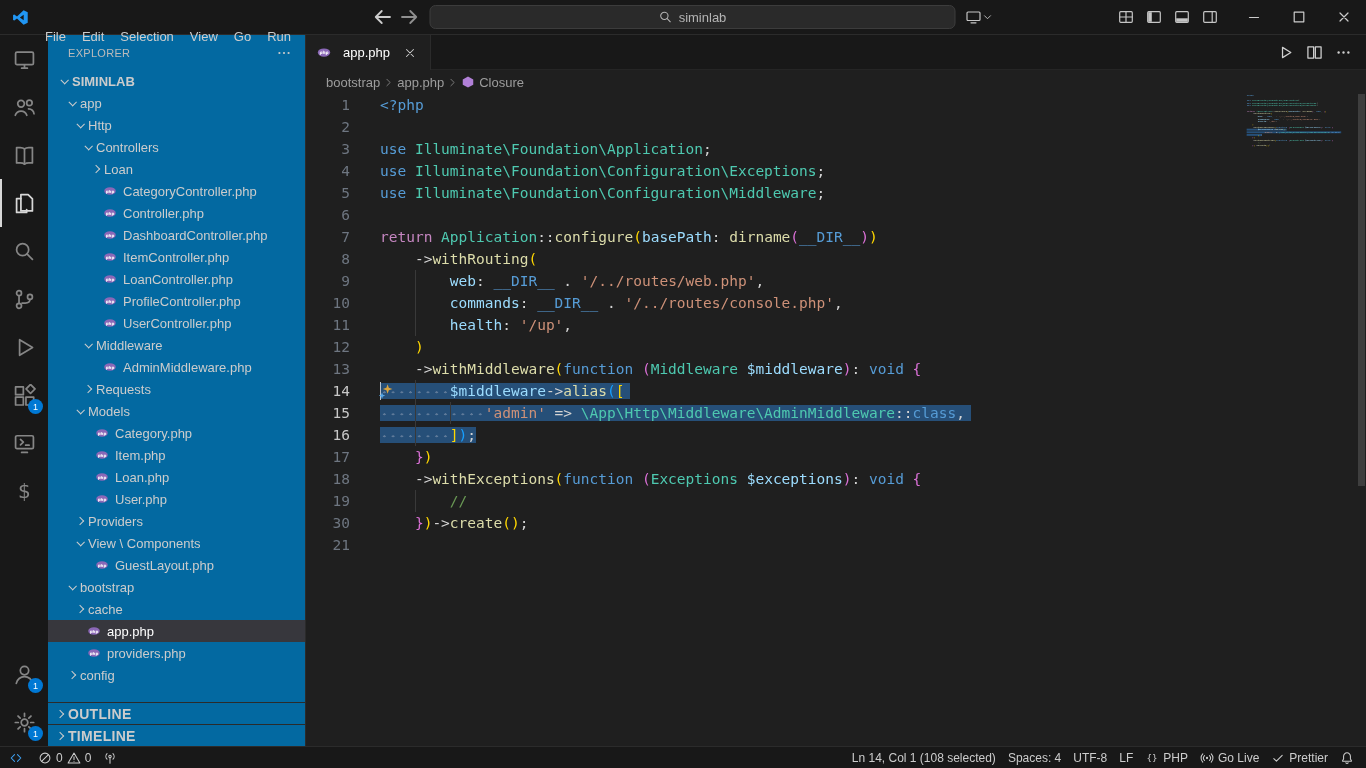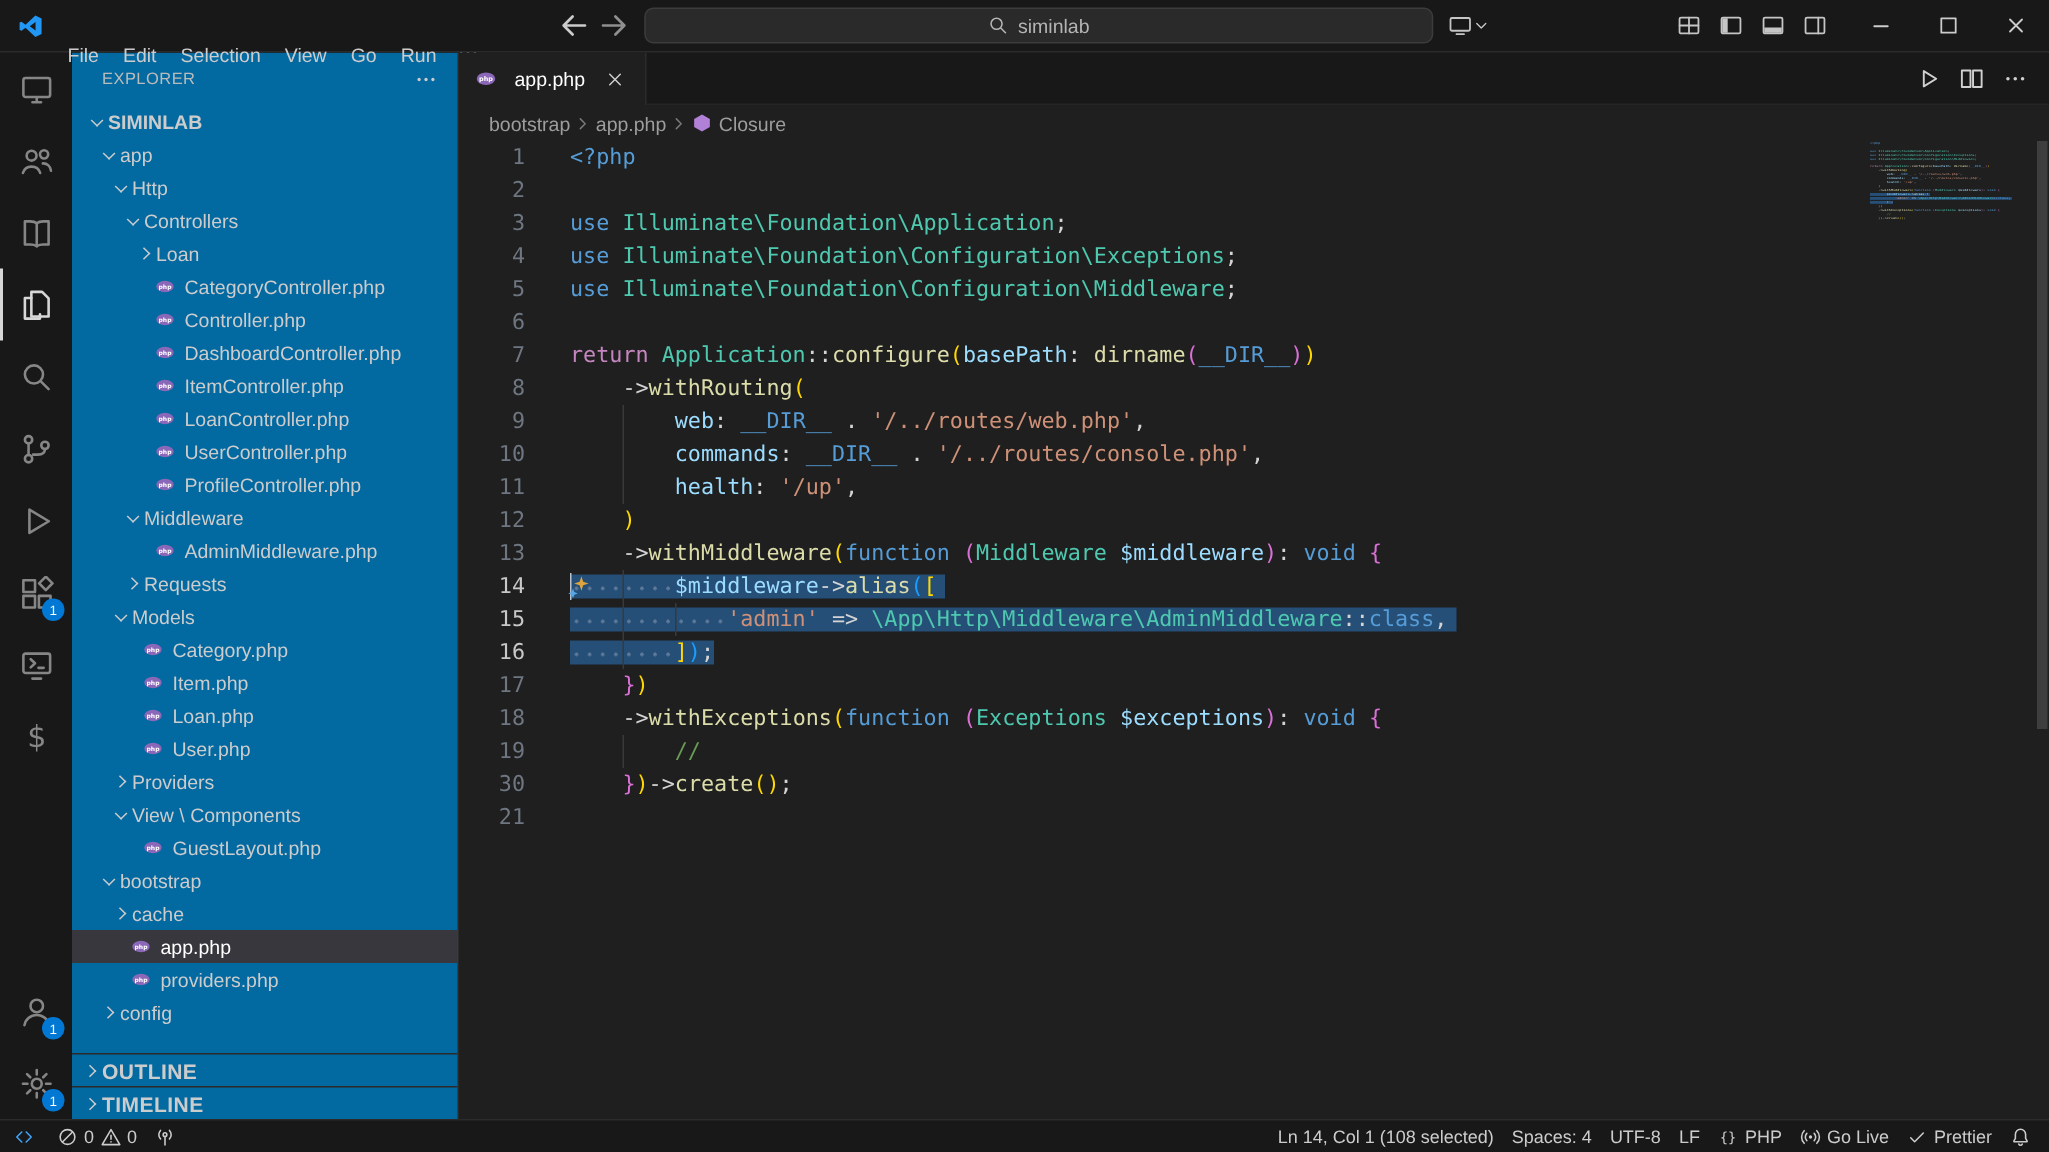--- a/index.html
+++ b/index.html
@@ -419,31 +419,31 @@
             <span class="tree-label">LoanController.php</span>
           </div>
           <div class="tree-row" style="padding-left: 40px;">
             <span class="file-pad"></span>
             <span class="icon php-badge">
               <svg viewBox="0 0 16 16">
                 <ellipse cx="8" cy="8" rx="6.6" ry="4.4" fill="#8b68b7"></ellipse>
                 <text x="8" y="9.9" font-size="4.6" text-anchor="middle" fill="#fff" font-family="DejaVu Sans, sans-serif" font-weight="bold">php</text>
               </svg>
             </span>
+            <span class="tree-label">ProfileController.php</span>
+          </div>
+          <div class="tree-row" style="padding-left: 40px;">
+            <span class="file-pad"></span>
+            <span class="icon php-badge">
+              <svg viewBox="0 0 16 16">
+                <ellipse cx="8" cy="8" rx="6.6" ry="4.4" fill="#8b68b7"></ellipse>
+                <text x="8" y="9.9" font-size="4.6" text-anchor="middle" fill="#fff" font-family="DejaVu Sans, sans-serif" font-weight="bold">php</text>
+              </svg>
+            </span>
             <span class="tree-label">UserController.php</span>
-          </div>
-          <div class="tree-row" style="padding-left: 40px;">
-            <span class="file-pad"></span>
-            <span class="icon php-badge">
-              <svg viewBox="0 0 16 16">
-                <ellipse cx="8" cy="8" rx="6.6" ry="4.4" fill="#8b68b7"></ellipse>
-                <text x="8" y="9.9" font-size="4.6" text-anchor="middle" fill="#fff" font-family="DejaVu Sans, sans-serif" font-weight="bold">php</text>
-              </svg>
-            </span>
-            <span class="tree-label">ProfileController.php</span>
           </div>
           <div class="tree-row" style="padding-left: 32px;">
             <span class="tw">
               <span class="chev open"></span>
             </span>
             <span class="tree-label">Middleware</span>
           </div>
           <div class="tree-row" style="padding-left: 40px;">
             <span class="file-pad"></span>
             <span class="icon php-badge">

